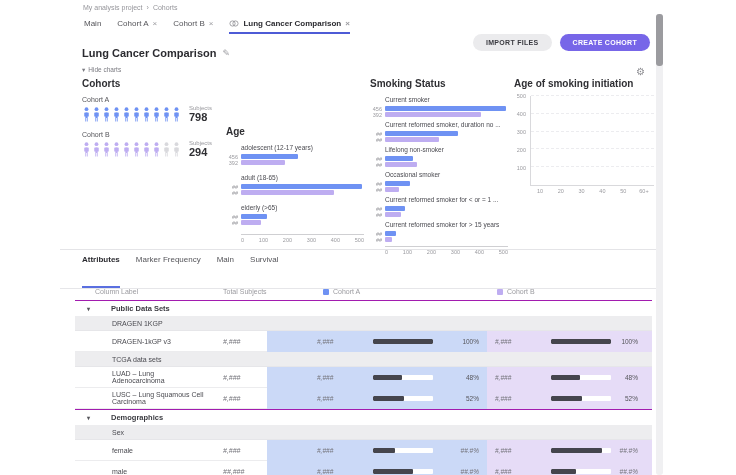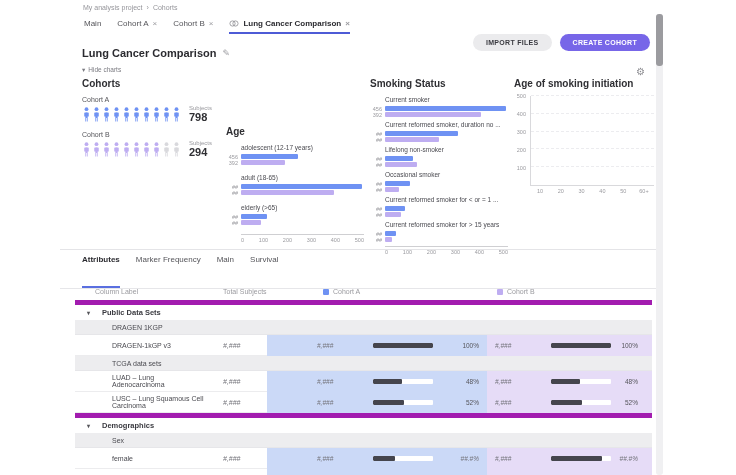--- a/index.html
+++ b/index.html
@@ -80,22 +80,22 @@
   .trow{display:grid;grid-template-columns:130px 62px 220px 165px;}
   .c{display:flex;align-items:center;box-sizing:border-box;}
   .trow.thead{height:17px;color:#9a9a9f;}
   .thead .c-label{padding-left:20px;}
   .thead .c-total{padding-left:18px;}
   .c-ha{padding-left:56px;gap:4px;}
   .c-hb{padding-left:10px;gap:4px;}
   .sw{width:6px;height:6px;border-radius:1px;display:inline-block;}
   .swa{background:#6f92f3;}
   .swb{background:#beadf1;}
-  .trow.group{height:15px;display:flex;align-items:center;padding-left:12px;gap:12px;
-              border-top:5px solid #a21caf;font-weight:bold;font-size:7.5px;color:#3a3a40;cursor:pointer;}
+  .trow.group{height:15px;display:flex;align-items:center;padding-left:12px;gap:21px;
+              border-top:1px solid #a21caf;font-weight:bold;font-size:7.5px;color:#3a3a40;cursor:pointer;}
   .gcaret{font-size:6px;color:#55555a;}
   .trow.sub{height:14px;display:flex;align-items:center;padding-left:37px;background:#ededef;
             border-bottom:1px solid #e6e6e9;color:#4a4a50;}
   .trow.data{height:21px;}
   .trow.data .c-label{padding-left:37px;border-bottom:1px solid #ececee;color:#4a4a50;}
   .trow.data .c-total{padding-left:18px;border-bottom:1px solid #ececee;}
   .c-a{background:#cbd9f7;padding-left:50px;}
   .c-b{background:#e6dcf7;padding-left:8px;padding-right:6px;}
   .cv{width:56px;font-size:6.5px;color:#5f5f66;}
   .ctrack{width:60px;height:5px;background:#fff;border-radius:1px;overflow:hidden;display:inline-block;}

